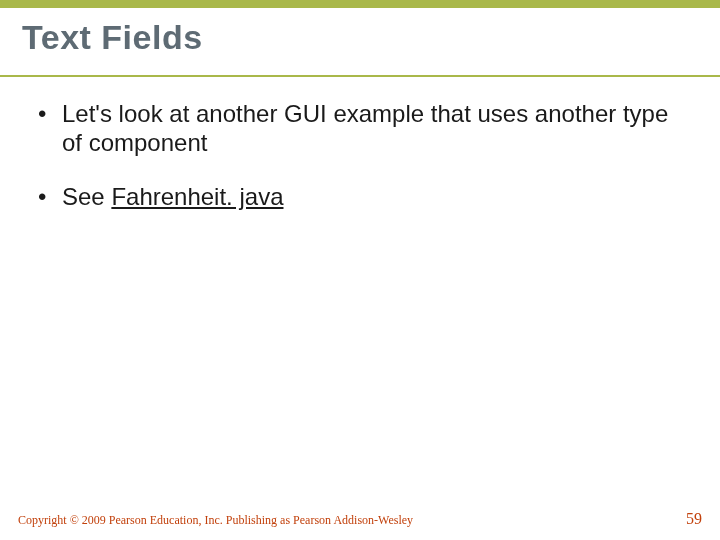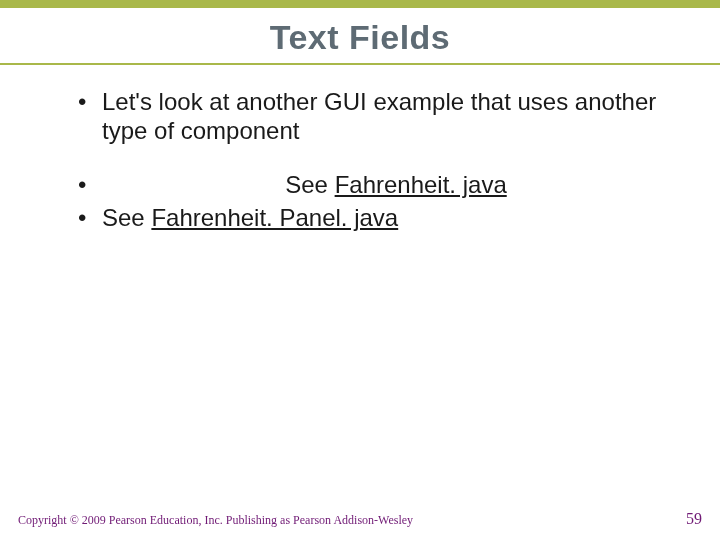--- a/index.html
+++ b/index.html
@@ -10,33 +10,31 @@
     font-family: Arial, Helvetica, sans-serif;
     position: relative;
     overflow: hidden;
   }
   .topbar {
     width: 100%;
     height: 8px;
     background: #a9b84a;
   }
   .title-block {
-    padding: 10px 22px 6px 22px;
+    padding: 10px 22px 18px 22px;
     border-bottom: 2px solid #a9b84a;
-    text-align: center;
   }
   .title {
     font-size: 34px;
     font-weight: bold;
     color: #5e6b74;
     letter-spacing: 0.5px;
   }
   .content {
     padding: 22px 30px 0 38px;
-    margin-left: 40px;
   }
   ul.bullets {
     list-style: none;
   }
   ul.bullets > li {
     position: relative;
     padding-left: 24px;
     font-size: 24px;
     color: #1a1a1a;
     line-height: 1.22;
@@ -44,60 +42,56 @@
   }
   ul.bullets > li::before {
     content: "•";
     position: absolute;
     left: 0;
     top: 0;
     font-size: 24px;
   }
   ul.bullets > li.tight {
     margin-bottom: 4px;
-    text-align: center;
   }
   .italic { font-style: italic; }
   .link {
     text-decoration: underline;
     color: #1a1a1a;
   }
   .footer {
     position: absolute;
     bottom: 12px;
     left: 18px;
     right: 18px;
     display: flex;
     justify-content: space-between;
     align-items: flex-end;
     font-family: "Times New Roman", Times, serif;
     font-size: 12px;
-    color: #701a75;
+    color: #c2410c;
   }
   .footer .pagenum { font-size: 16px; }
 </style>
 </head>
 <body>
 
 <div class="topbar"></div>
 
 <div class="title-block">
   <div class="title">Text Fields</div>
 </div>
 
 <div class="content">
   <ul class="bullets">
     <li>
       <span>Let's look at another GUI example that uses another type of component</span>
     </li>
     <li class="tight">
       <span>See </span><span class="link">Fahrenheit. java</span>
     </li>
-    <li>
-      <span>See </span><span class="link">Fahrenheit. Panel. java</span>
-    </li>
   </ul>
 </div>
 
 <div class="footer">
   <span>Copyright © 2009 Pearson Education, Inc. Publishing as Pearson Addison-Wesley</span>
   <span class="pagenum">59</span>
 </div>
 
 </body></html>

